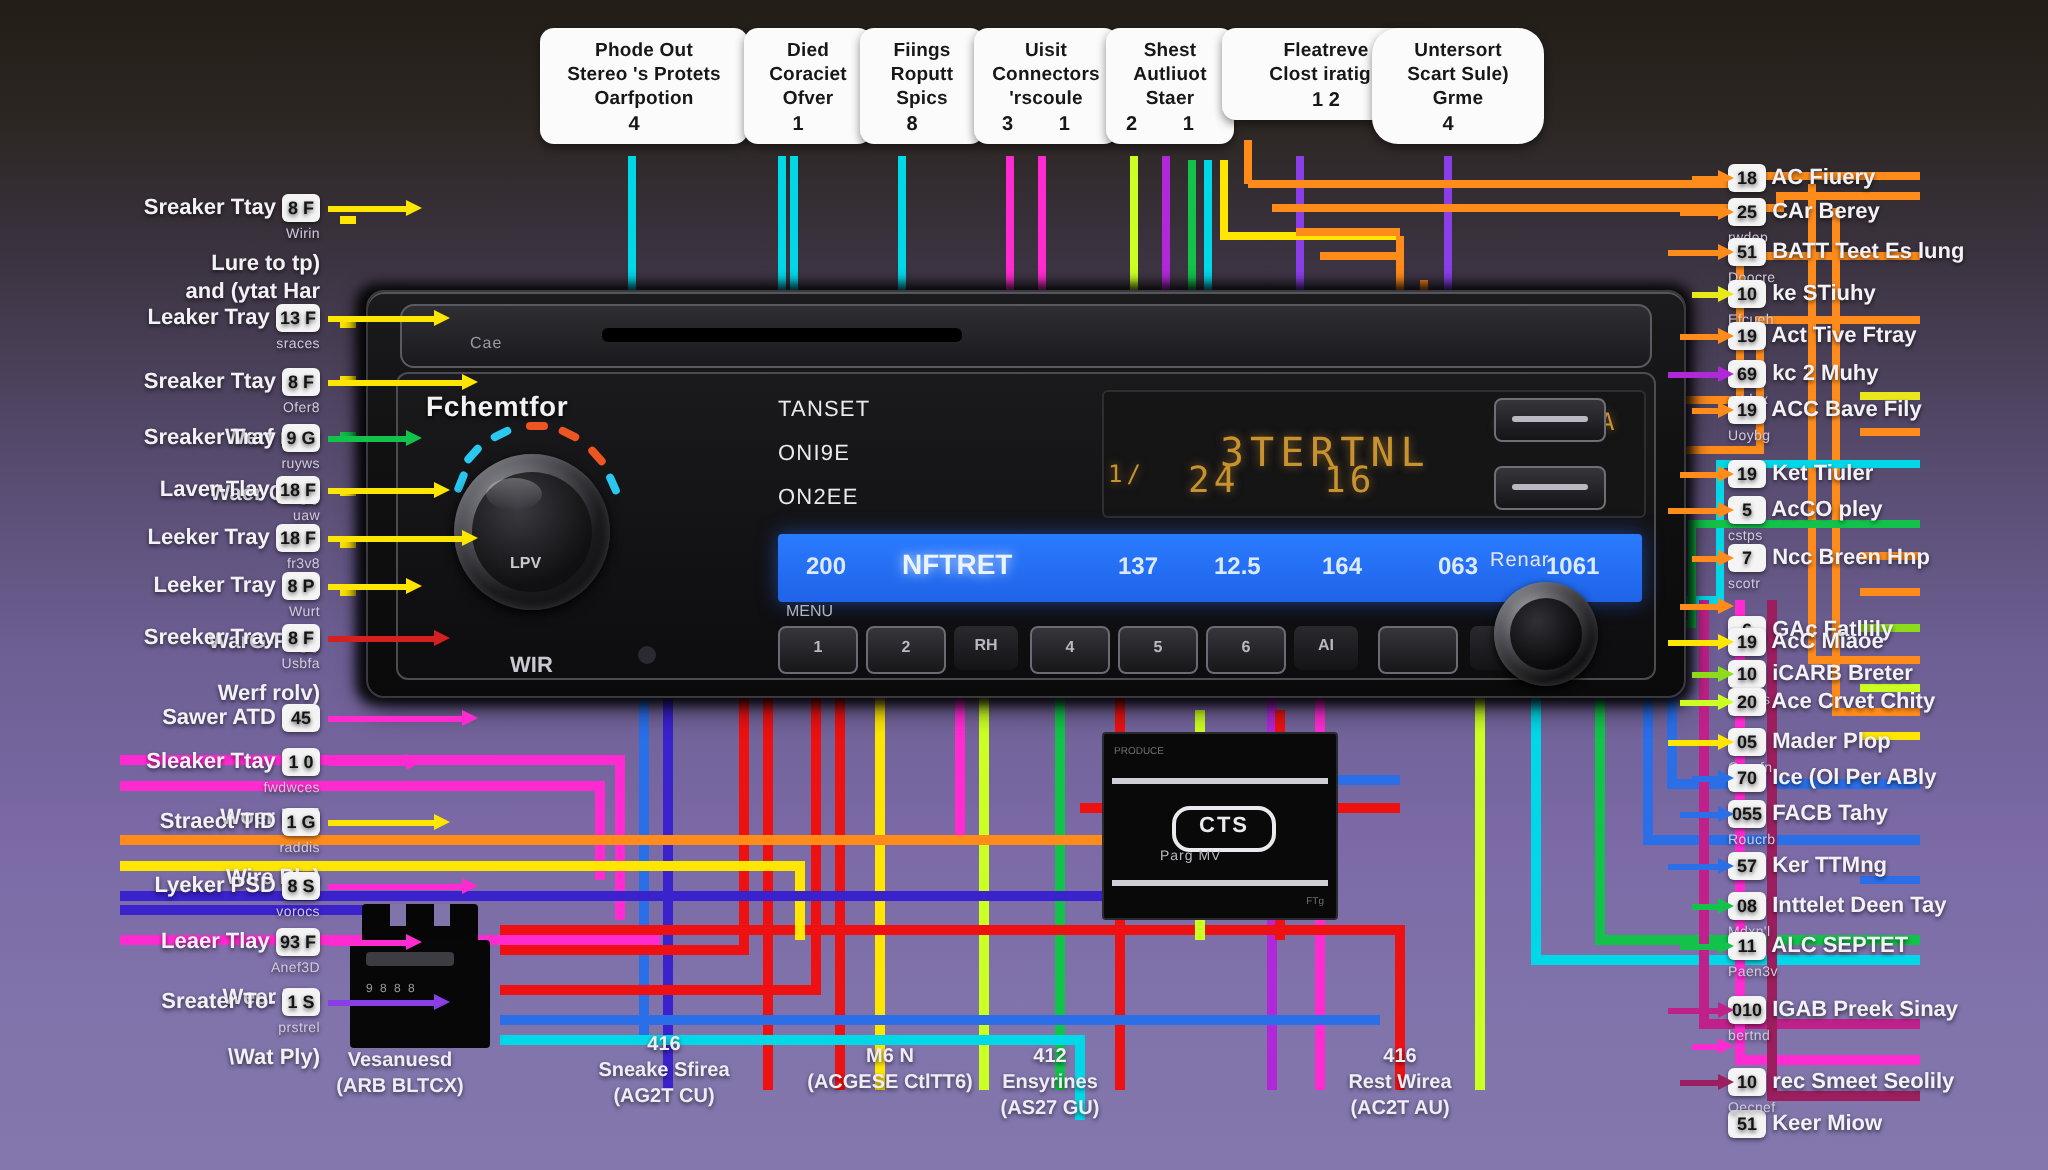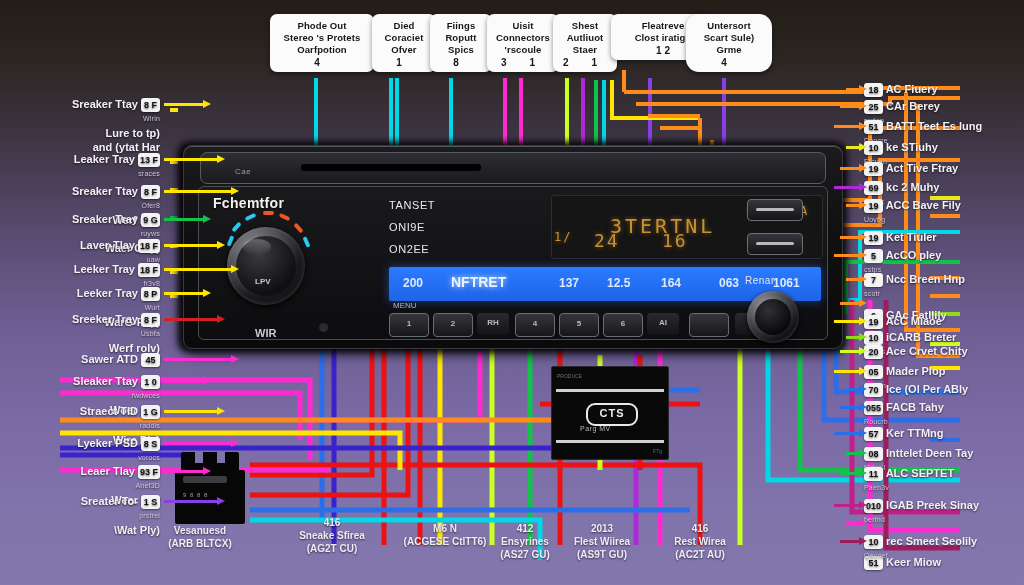--- a/index.html
+++ b/index.html
@@ -556,24 +556,19 @@
   </div>
   <div class="blabel" style="left:370px;top:522px;width:150px;">
     <span class="n">M6 N</span>
     <span class="n">(ACGESE CtlTT6)</span>
   </div>
   <div class="blabel" style="left:455px;top:522px;width:140px;">
     <span class="n">412</span>
     <span class="n">Ensyrines</span>
     <span class="n">(AS27 GU)</span>
   </div>
-  <div class="blabel" style="left:517px;top:522px;width:170px;">
-    <span class="n">2013</span>
-    <span class="n">Flest Wiirea</span>
-    <span class="n">(AS9T GU)</span>
-  </div>
   <div class="blabel" style="left:630px;top:522px;width:140px;">
     <span class="n">416</span>
     <span class="n">Rest Wirea</span>
     <span class="n">(AC2T AU)</span>
   </div>
 
 </div>
 
 </body></html>

